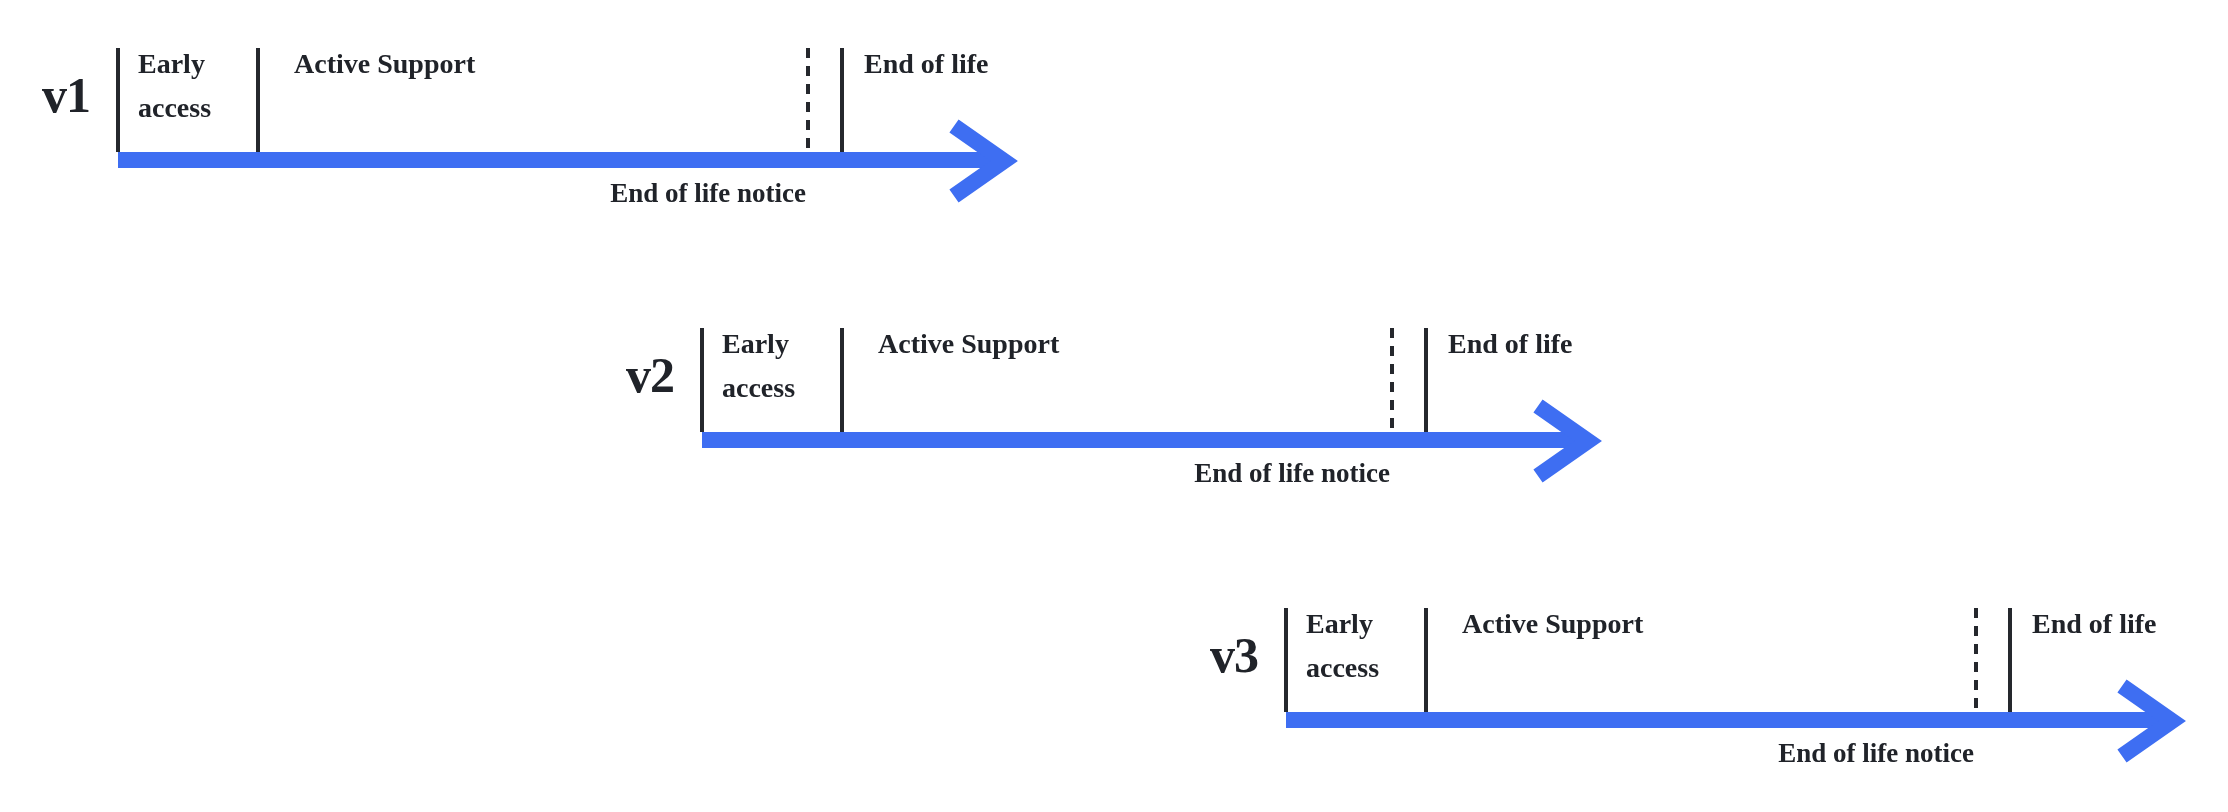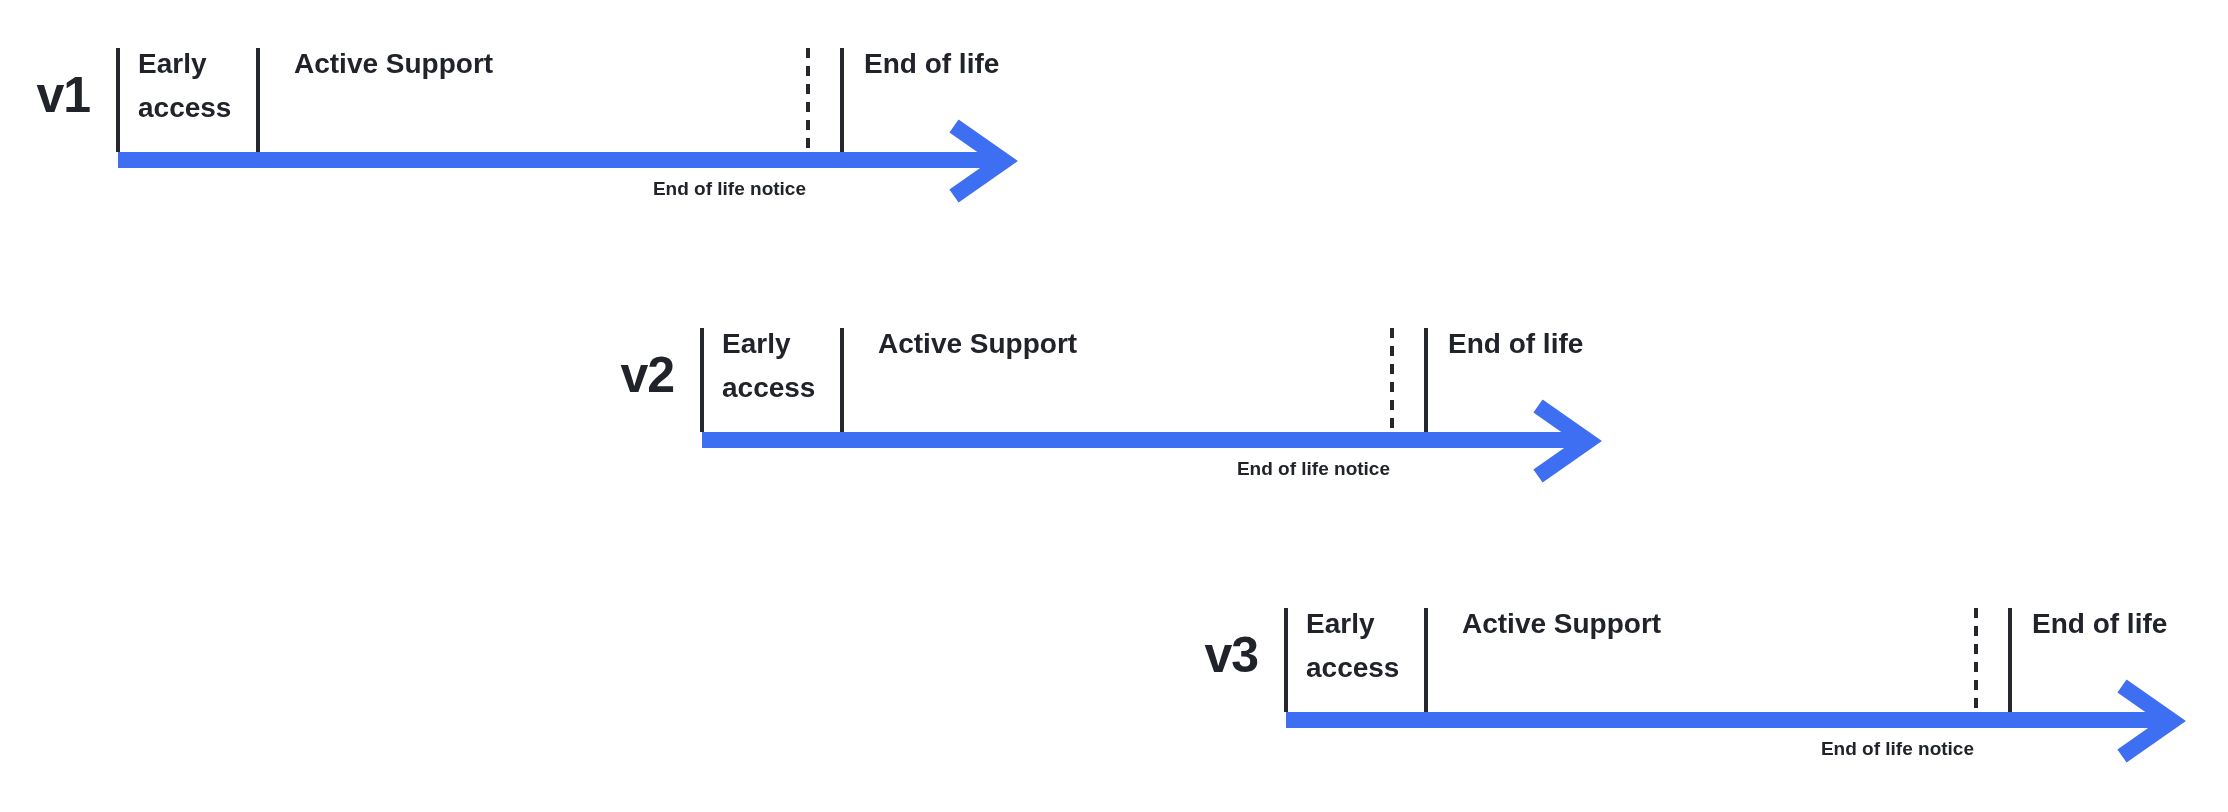--- a/index.html
+++ b/index.html
@@ -18,20 +18,21 @@
     height: 812px;
     background: var(--bg);
     overflow: hidden;
     position: relative;
     font-family: "Liberation Sans", sans-serif;
     color: var(--text);
   }
   .canvas {
     position: absolute;
     inset: 0;
+    font-family: Liberation Serif, serif;
   }
   .timeline {
     position: absolute;
     width: 1100px;
     height: 230px;
   }
   .t0 { left: -2px;   top: 34px;  }
   .t1 { left: 582px;  top: 314px; }
   .t2 { left: 1166px; top: 594px; }
 
@@ -98,21 +99,21 @@
     fill: none;
     stroke: var(--arrow);
     stroke-width: 16;
     stroke-linejoin: miter;
     stroke-linecap: butt;
   }
   .notice {
     position: absolute;
     top: 144px;
     right: 292px;
-    font-size: 19px;
+    font-size: 27px;
     font-weight: 700;
     white-space: nowrap;
     text-align: center;
   }
 </style>
 </head>
 <body>
 
 <div class="canvas">
 

